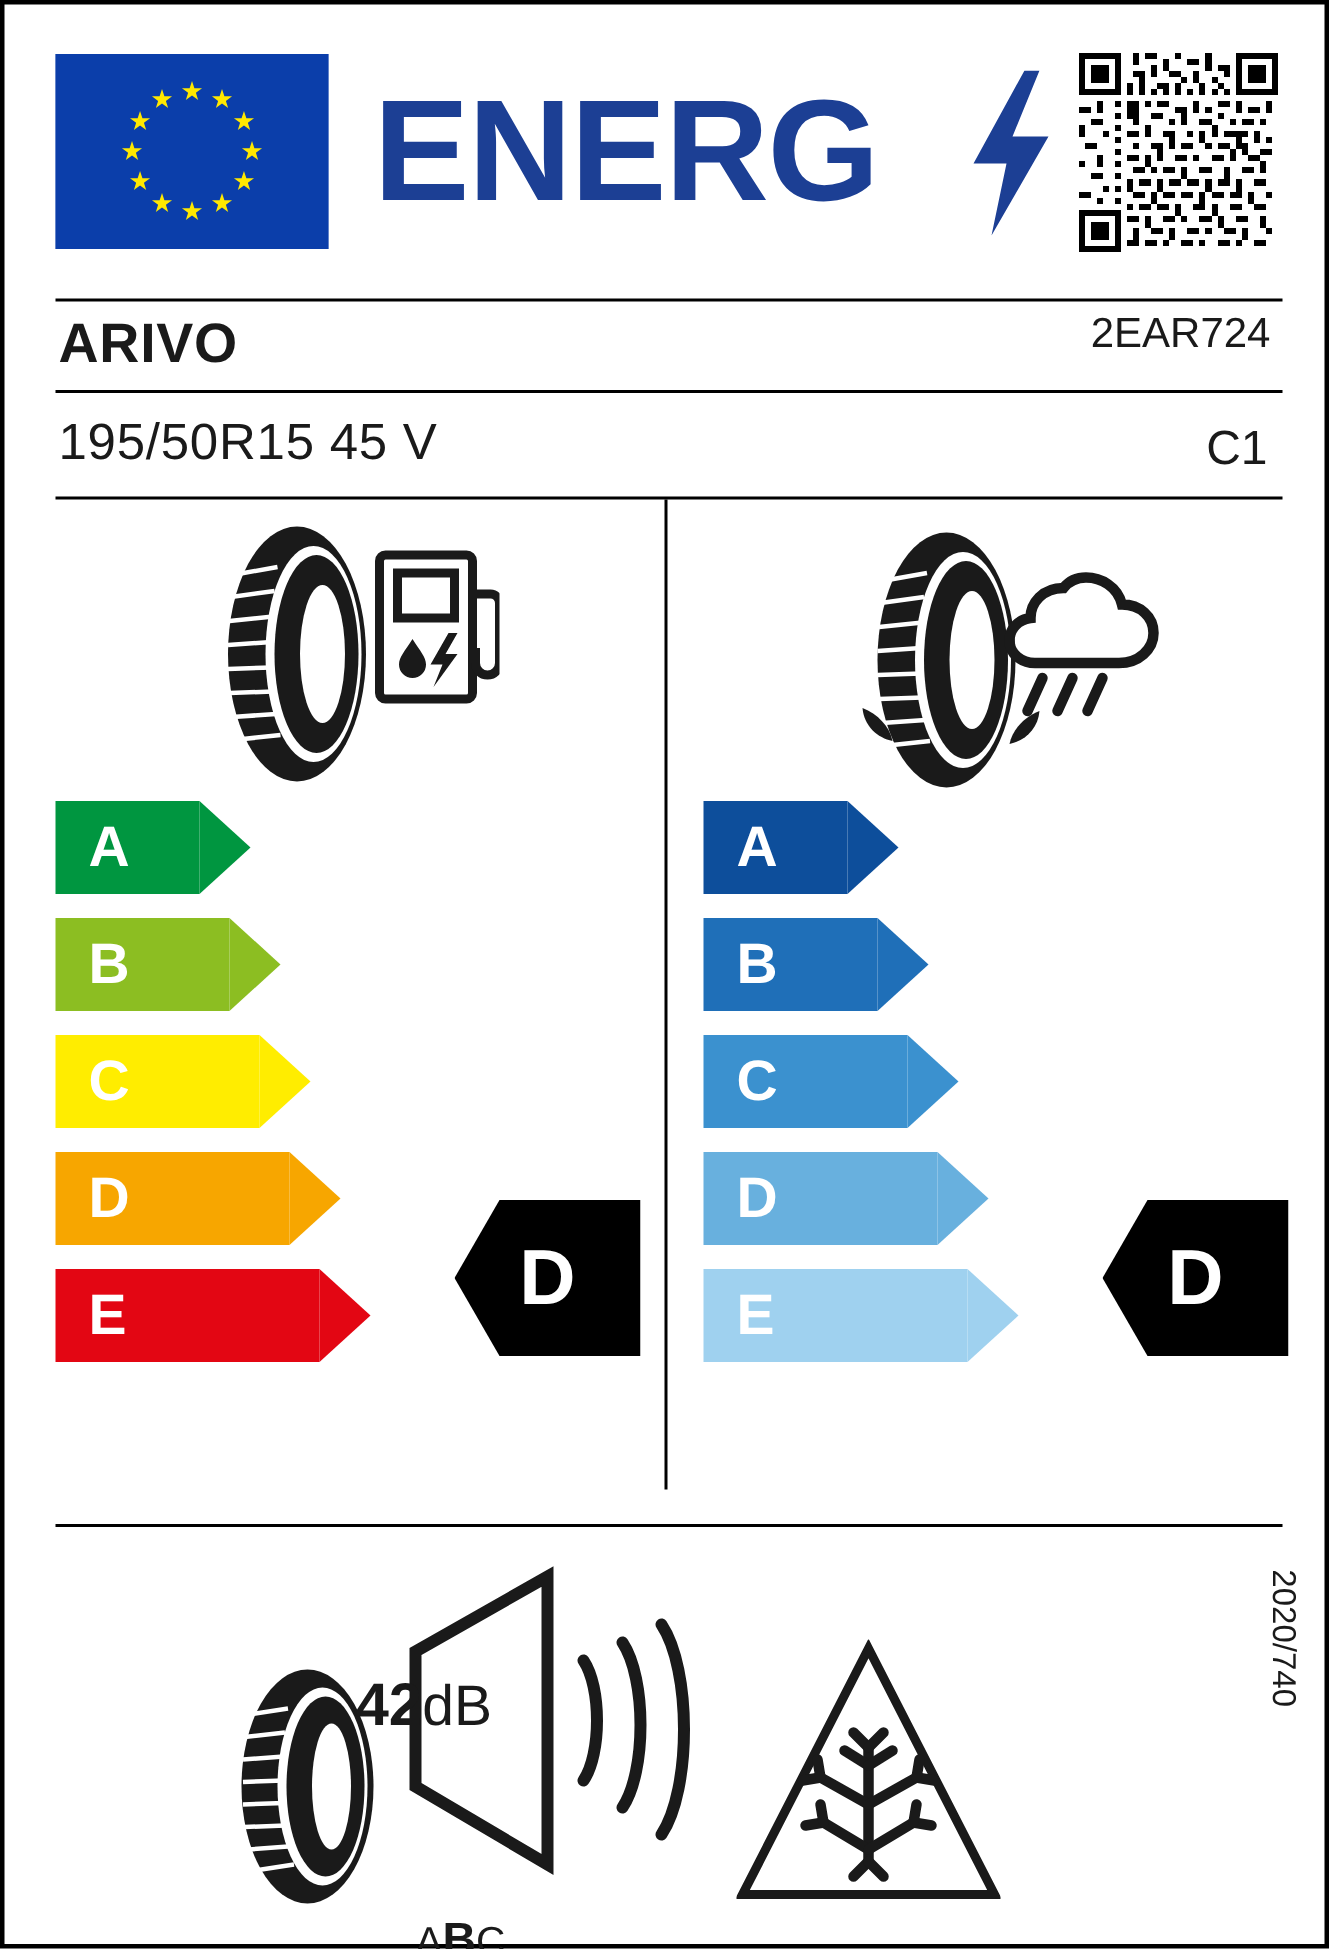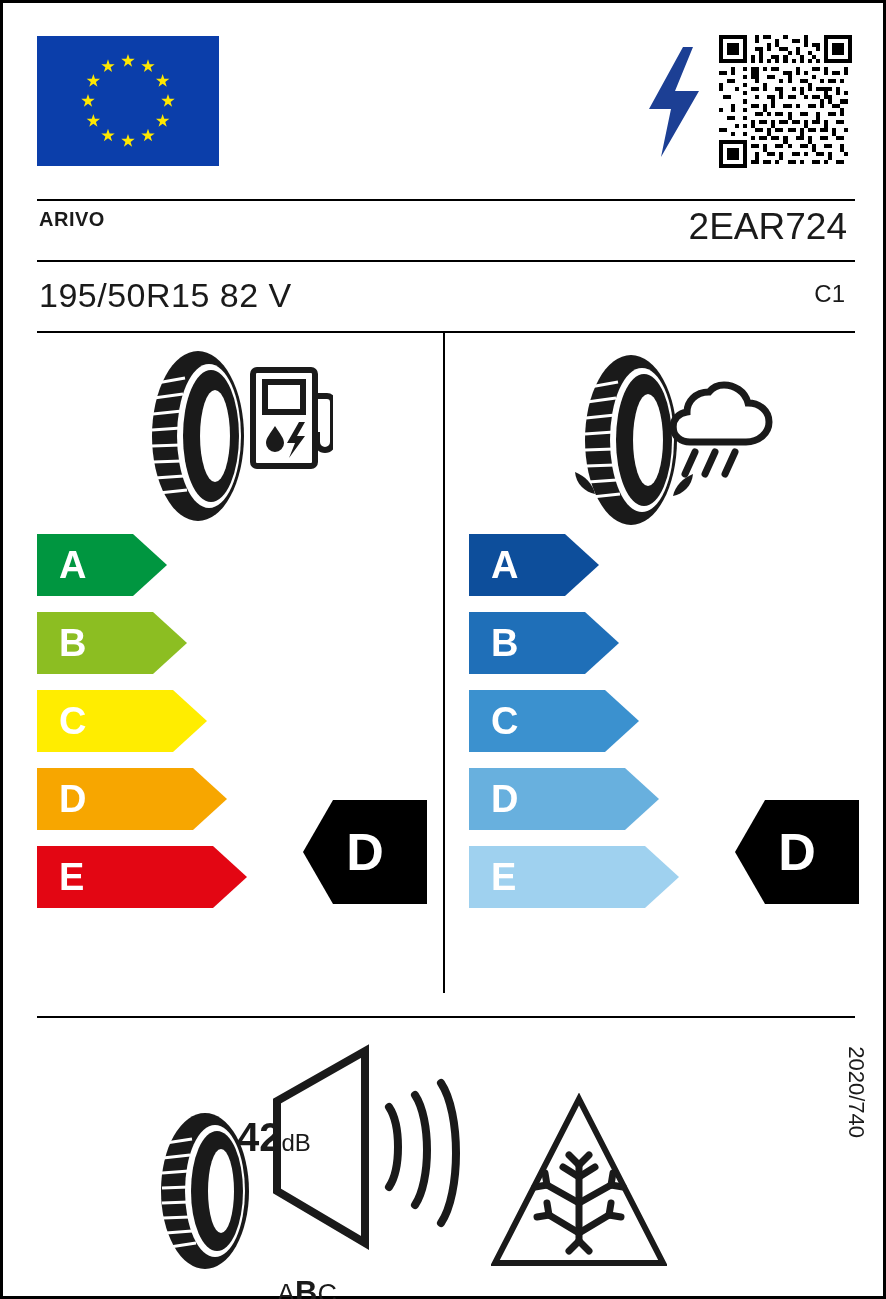--- a/index.html
+++ b/index.html
@@ -16,24 +16,24 @@
   .qr svg{display:block;}
 
   
   .hr{position:absolute;background:#000;height:2px;left:34px;width:818px;}
   .hr1{top:196px;}
   .hr2{top:257px;}
   .hr3{top:328px;}
   .hr4{top:1013px;}
   .vline{position:absolute;width:2px;background:#000;left:440px;top:330px;height:660px;}
 
-  .brand{position:absolute;left:36px;top:205px;font-size:20px;font-weight:bold;letter-spacing:0.5px;}
-  .type-code{position:absolute;right:36px;top:203px;font-size:37px;text-align:right;margin-left:25px;}
+  .brand{position:absolute;left:36px;top:205px;font-size:37px;font-weight:bold;letter-spacing:0.5px;}
+  .type-code{position:absolute;right:36px;top:203px;font-size:28px;text-align:right;margin-left:25px;}
   .tyre-size{position:absolute;left:36px;top:273px;font-size:34px;letter-spacing:0.5px;}
-  .tyre-class{position:absolute;right:38px;top:277px;font-size:24px;}
+  .tyre-class{position:absolute;right:38px;top:277px;font-size:32px;}
 
   
   .pic-fuel{position:absolute;left:120px;top:345px;width:210px;height:175px;}
   .pic-rain{position:absolute;left:530px;top:345px;width:260px;height:180px;}
 
   
   .grades{position:absolute;}
   .grades.left{left:34px;top:531px;}
   .grades.right{left:466px;top:531px;}
   .grade-row{position:relative;height:78px;}
@@ -46,21 +46,21 @@
   
   .result{position:absolute;width:124px;height:104px;}
   .result .hexa{position:absolute;left:0;top:0;width:124px;height:104px;}
   .result .val{position:absolute;left:0;top:0;width:124px;height:104px;line-height:104px;text-align:center;color:#fff;font-size:52px;font-weight:bold;}
   .result.fuel{left:300px;top:797px;}
   .result.grip{left:732px;top:797px;}
 
   
   .noise{position:absolute;left:150px;top:1040px;width:330px;height:230px;}
   .noise-db{position:absolute;left:234px;top:1112px;font-size:40px;font-weight:bold;}
-  .noise-db .unit{font-size:24px;font-weight:normal;}
+  .noise-db .unit{font-size:38px;font-weight:normal;}
   .noise-class{position:absolute;left:274px;top:1272px;font-size:27px;}
   .noise-class b{font-size:31px;}
   .noise-class .dim{color:#1a1a1a;}
 
   .snow{position:absolute;left:488px;top:1090px;width:176px;height:176px;}
 
   .datecode{position:absolute;right:14px;top:1135px;font-size:22px;transform:rotate(90deg);transform-origin:100% 0;white-space:nowrap;}
 </style>
 </head>
 <body>
@@ -106,20 +106,23 @@
               <polygon points="0,-7 1.6,-2.2 6.7,-2.2 2.6,0.9 4.1,5.7 0,2.7 -4.1,5.7 -2.6,0.9 -6.7,-2.2 -1.6,-2.2"></polygon>
             </g>
           <g transform="rotate(330) translate(0,-40) rotate(-330)">
               <polygon points="0,-7 1.6,-2.2 6.7,-2.2 2.6,0.9 4.1,5.7 0,2.7 -4.1,5.7 -2.6,0.9 -6.7,-2.2 -1.6,-2.2"></polygon>
             </g>
         </g>
       </g>
     </svg>
   </div>
 
+  <div class="energy-word">
+    <span>ENERG</span>
+  </div>
 
   <div class="bolt">
     <svg viewBox="0 0 60 110" xmlns="http://www.w3.org/2000/svg">
       <polygon points="40,0 6,62 28,62 18,110 56,44 32,44 50,0" fill="#1c3f94"></polygon>
     </svg>
   </div>
 
   <div class="qr">
     <svg viewBox="0 0 33 33" width="133" height="133" xmlns="http://www.w3.org/2000/svg" shape-rendering="crispEdges">
       <rect width="33" height="33" fill="#fff"></rect>
@@ -161,21 +164,21 @@
   </div>
 
   <div class="hr hr1"></div>
   <div class="hr hr2"></div>
   <div class="hr hr3"></div>
   <div class="hr hr4"></div>
   <div class="vline"></div>
 
   <div class="brand">ARIVO</div>
   <div class="type-code">2EAR724</div>
-  <div class="tyre-size">195/50R15 82 V</div>
+  <div class="tyre-size">195/50R15 45 V</div>
   <div class="tyre-class">C1</div>
 
   <div class="pic-fuel">
     <svg viewBox="0 0 210 175" xmlns="http://www.w3.org/2000/svg">
       <g fill="#1a1a1a">
 
         <ellipse cx="75" cy="88" rx="46" ry="85" fill="#1a1a1a"></ellipse>
         <ellipse cx="86" cy="88" rx="32" ry="72" fill="#ffffff"></ellipse>
         <ellipse cx="88" cy="88" rx="28" ry="66" fill="#1a1a1a"></ellipse>
         <ellipse cx="92" cy="88" rx="15" ry="46" fill="#ffffff"></ellipse>

